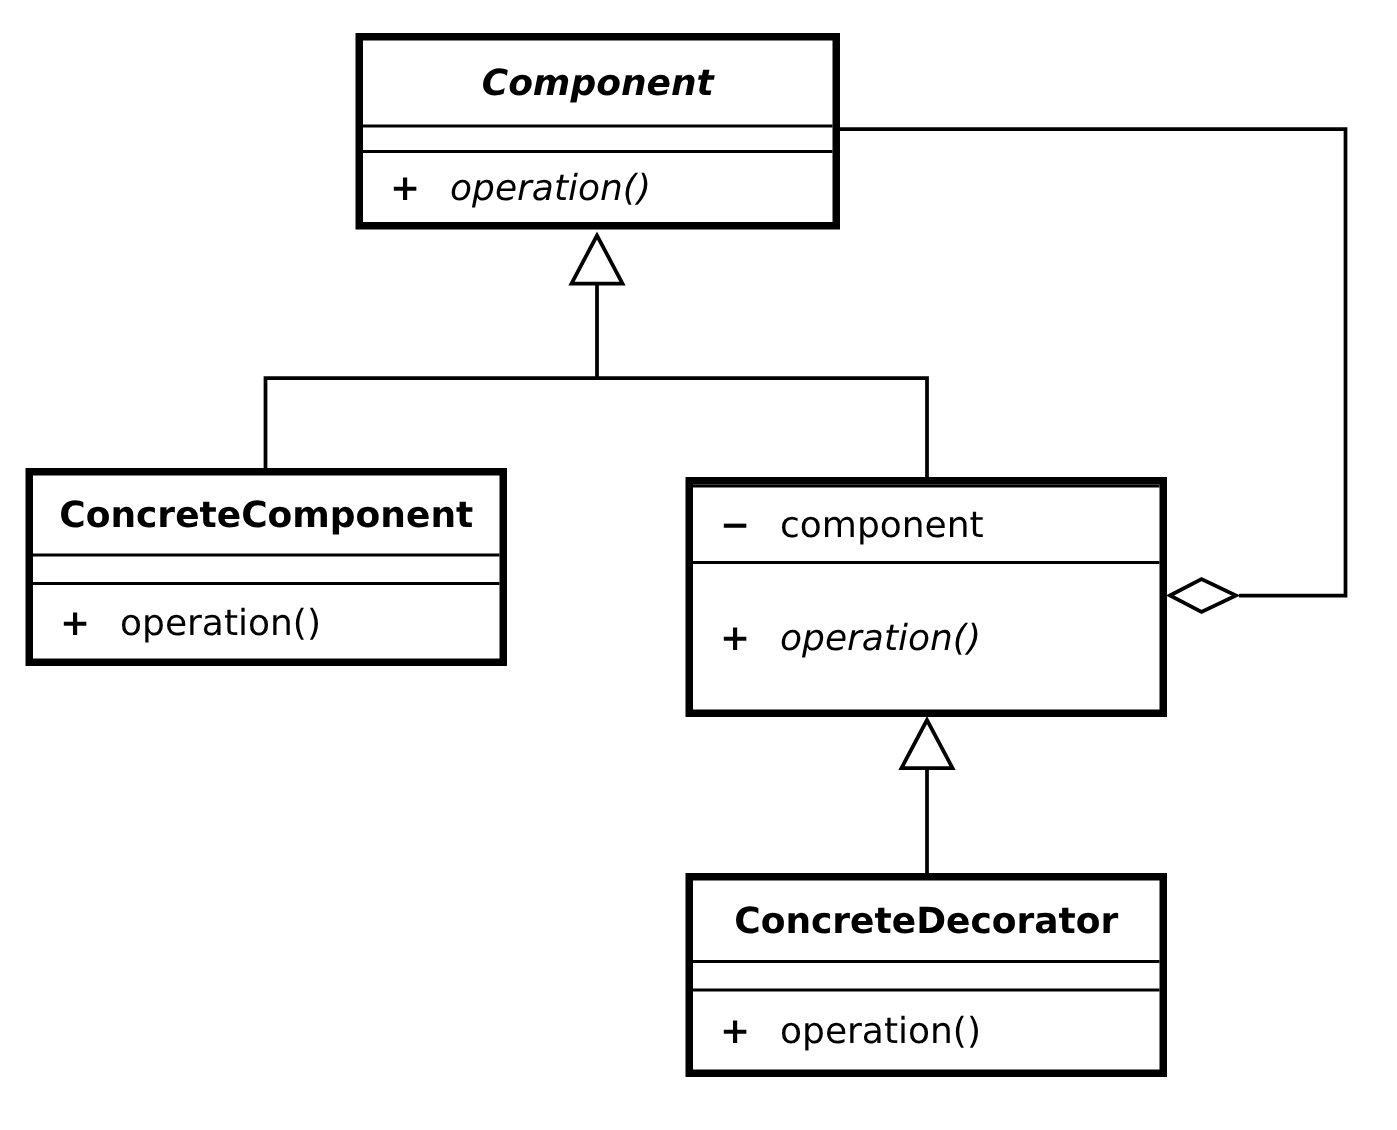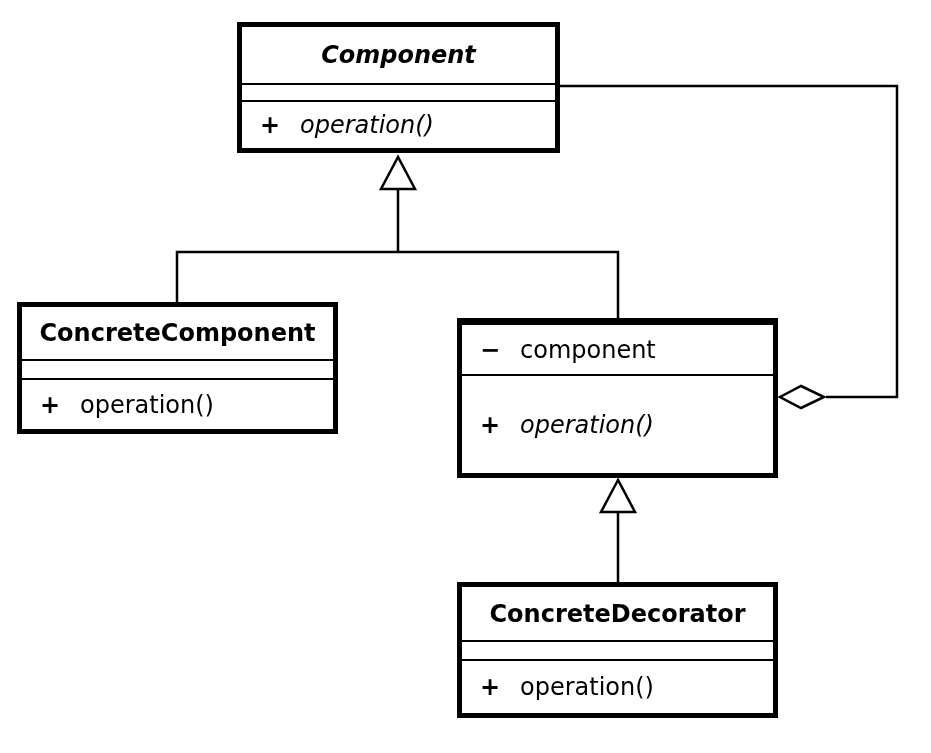--- a/index.html
+++ b/index.html
@@ -110,21 +110,21 @@
     <div class="uml-attrs" style="height:15px;"></div>
     <div class="uml-divider"></div>
     <div class="uml-methods">
       <div class="uml-member">
         <span class="sign">+</span>
         <span class="mname abstract-member">operation()</span>
       </div>
     </div>
   </div>
 
-  <div class="uml-class" style="left:17px; top:302px; width:311px; height:122px;">
+  <div class="uml-class" style="left:17px; top:312px; width:311px; height:122px;">
     <div class="uml-title" style="height:52px;">ConcreteComponent</div>
     <div class="uml-divider"></div>
     <div class="uml-attrs" style="height:17px;"></div>
     <div class="uml-divider"></div>
     <div class="uml-methods">
       <div class="uml-member">
         <span class="sign">+</span>
         <span class="mname">operation()</span>
       </div>
     </div>

